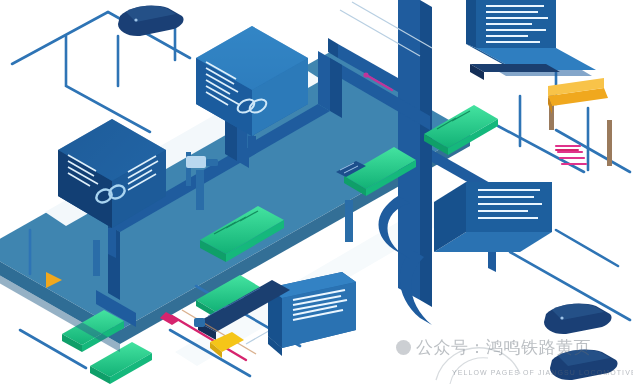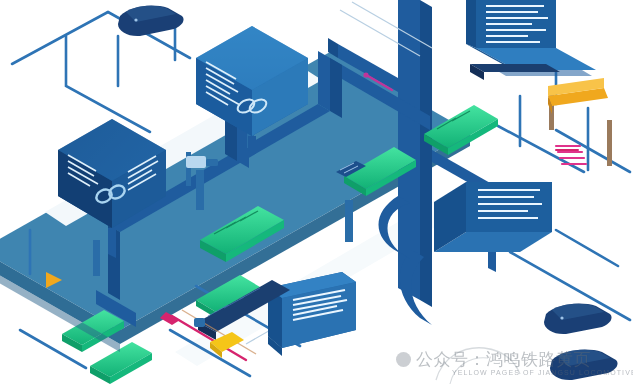--- a/index.html
+++ b/index.html
@@ -1,21 +1,21 @@
 <!DOCTYPE html>
 <html><head>
 <meta charset="utf-8">
 <style>
   html,body{margin:0;padding:0;background:#ffffff;}
   body{width:633px;height:387px;overflow:hidden;
        font-family:"Liberation Sans","DejaVu Sans",sans-serif;}
   #stage{position:relative;width:633px;height:387px;background:#ffffff;overflow:hidden;}
   #scene{position:absolute;inset:0;width:633px;height:387px;display:block;}
   .wm{position:absolute;pointer-events:none;user-select:none;}
-  #wm-main{left:396px;top:348px;width:235px;height:22px;display:flex;align-items:center;gap:5px;}
+  #wm-main{left:396px;top:336px;width:235px;height:22px;display:flex;align-items:center;gap:5px;}
   #wm-logo{width:15px;height:15px;border-radius:50%;background:rgba(120,130,140,.38);flex:none;}
   #wm-cn{font-size:17px;line-height:17px;color:rgba(95,105,115,.42);white-space:nowrap;
          letter-spacing:.5px;font-family:"DejaVu Sans",sans-serif;}
   #wm-en{position:absolute;left:452px;top:369px;font-size:7px;line-height:8px;
          color:rgba(95,105,115,.45);letter-spacing:1.1px;white-space:nowrap;}
   #wm-swirl{position:absolute;left:432px;top:340px;width:92px;height:46px;opacity:.3;}
 </style>
 </head>
 <body>
 

